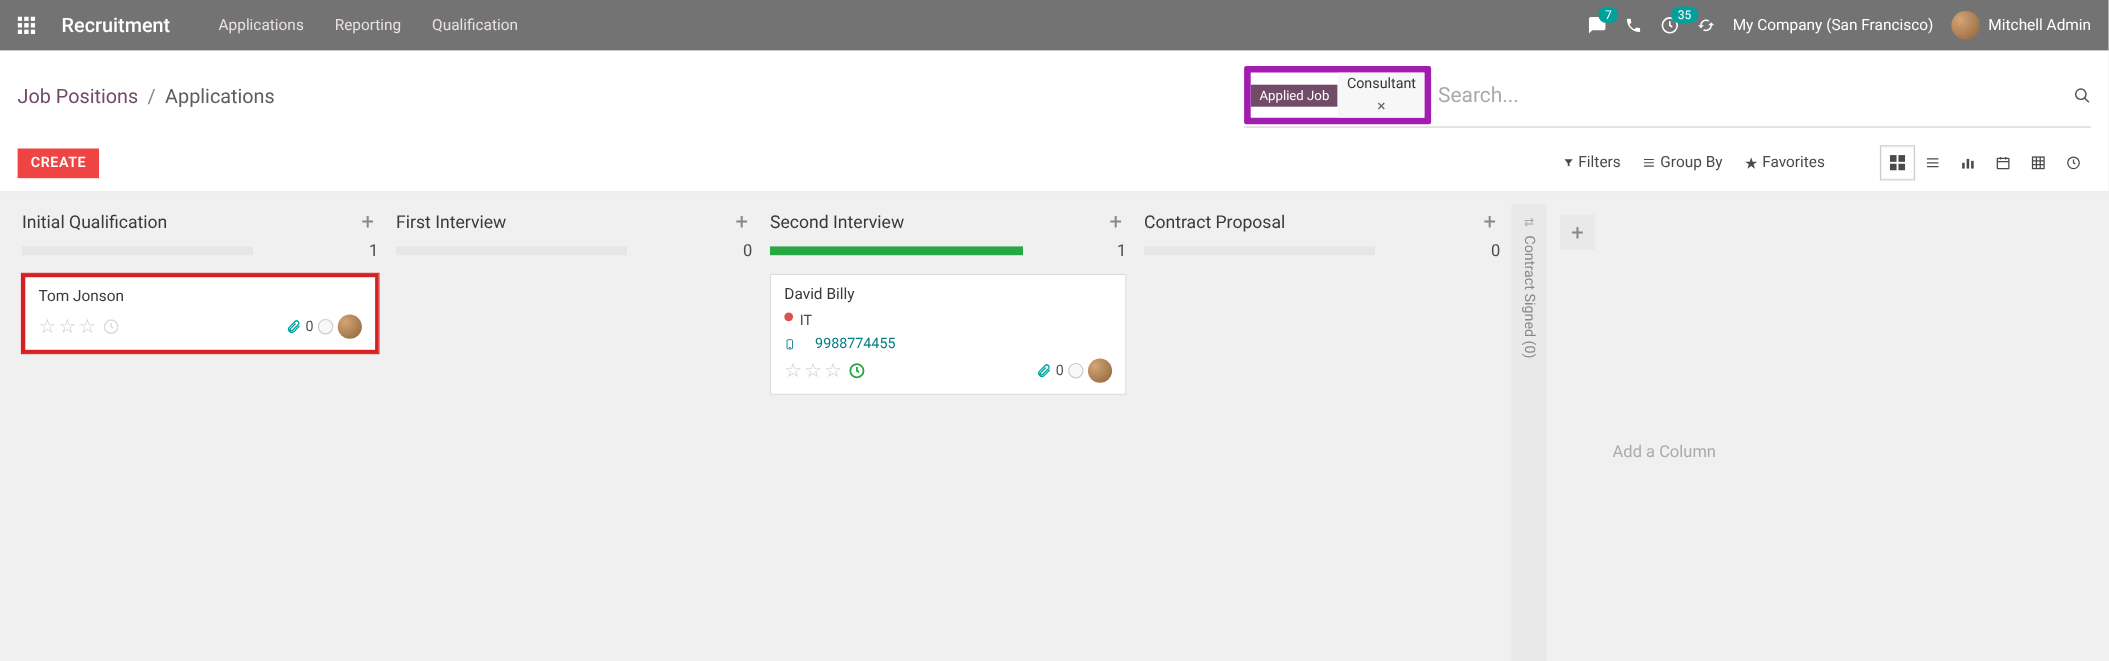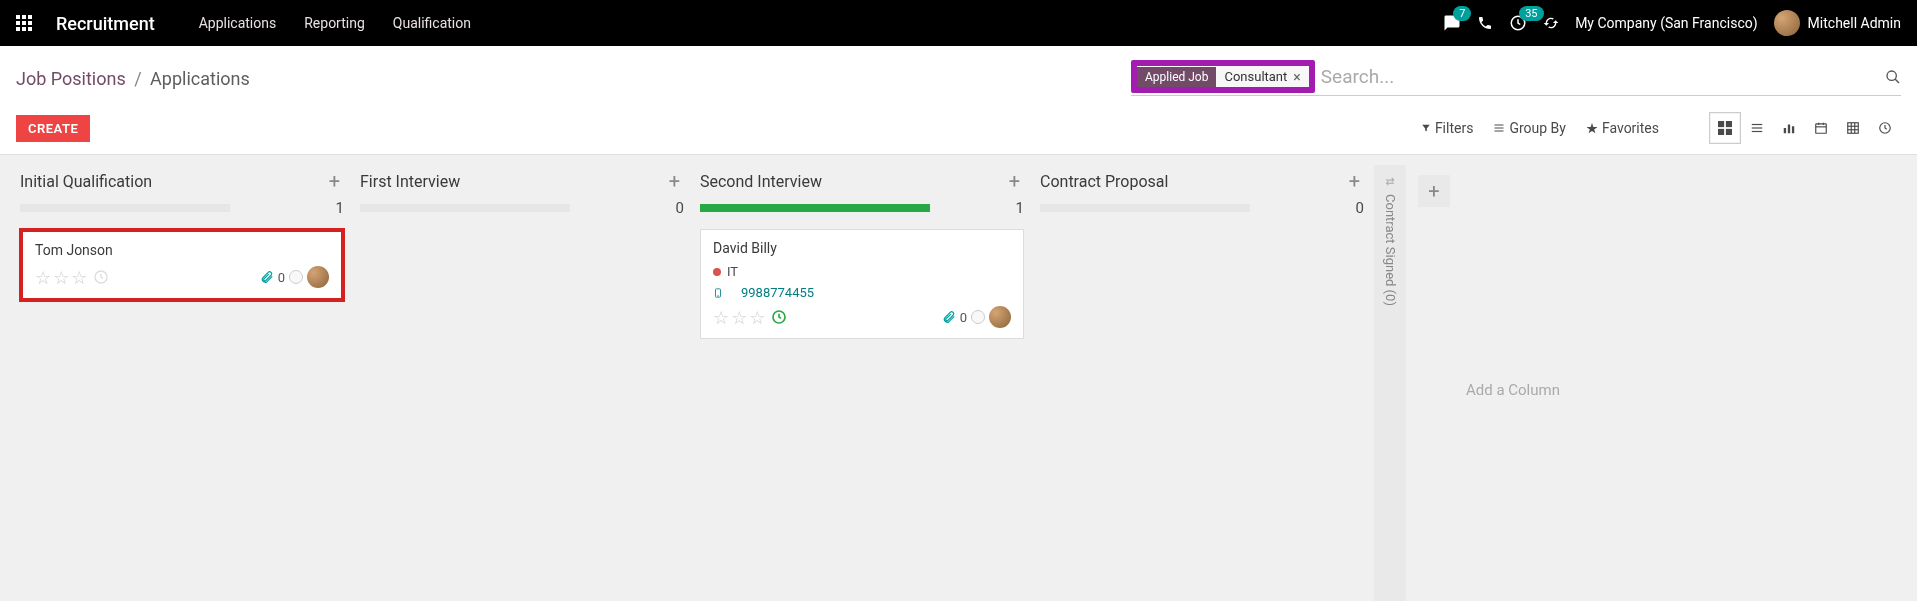--- a/index.html
+++ b/index.html
@@ -1,19 +1,19 @@
 <!DOCTYPE html>
 <html><head>
 <meta charset="utf-8">
 <style>
 * { margin: 0; padding: 0; box-sizing: border-box; font-family: -apple-system, BlinkMacSystemFont, "Segoe UI", Roboto, Helvetica, Arial, sans-serif; }
 body { background: #f0f0f0; width: 1917px; height: 601px; overflow: hidden; }
 
 
-.navbar { background: #000000; height: 46px; display: flex; align-items: center; padding: 0 16px; color: #fff; }
+.navbar { background: #737373; height: 46px; display: flex; align-items: center; padding: 0 16px; color: #fff; }
 .navbar-left { display: flex; align-items: center; gap: 24px; }
 .apps-icon { display: flex; align-items: center; }
 .brand { font-size: 18px; font-weight: 500; }
 .nav-links { display: flex; gap: 28px; margin-left: 20px; }
 .nav-link { font-size: 14px; color: #e8e0e5; cursor: pointer; }
 .navbar-right { margin-left: auto; display: flex; align-items: center; gap: 16px; }
 .nav-icon { color: #fff; position: relative; display: flex; align-items: center; }
 .badge { background: #00A09D; color: #fff; border-radius: 10px; font-size: 11px; padding: 1px 6px; position: absolute; top: -8px; left: 10px; }
 .company-name { font-size: 14px; }
 .user-section { display: flex; align-items: center; gap: 8px; }
@@ -22,21 +22,21 @@
 
 
 .control-panel { background: #fff; border-bottom: 1px solid #dee2e6; padding: 14px 16px 0 16px; }
 .cp-top { display: flex; align-items: center; }
 .breadcrumb { font-size: 18px; color: #5e5e5e; }
 .breadcrumb .link { color: #714B67; }
 .breadcrumb .sep { color: #888; margin: 0 4px; }
 .search-area { margin-left: auto; display: flex; align-items: center; border-bottom: 1px solid #ccc; padding-bottom: 2px; width: 770px; }
 .facet { display: flex; align-items: center; border: 6px solid #a21caf; border-radius: 2px; overflow: hidden; margin-right: 6px; }
 .facet-label { background: #714B67; color: #fff; font-size: 12px; padding: 3px 8px; }
-.facet-value { background: #f7f7f7; color: #333; font-size: 13px; padding: 3px 8px; display: flex; align-items: center; gap: 6px; }
+.facet-value { background: #f7f7f7; color: #333; font-size: 13px; padding: 3px 8px; display: flex; align-items: center; gap: 6px; flex-direction: column; }
 .facet-x { color: #666; font-size: 14px; cursor: pointer; line-height: 1; }
 .search-input { border: none; outline: none; font-size: 19px; color: #333; flex: 1; }
 .search-input::placeholder { color: #aaa; }
 .search-icon { color: #666; }
 
 .cp-bottom { display: flex; align-items: center; margin-top: 16px; padding-bottom: 10px; }
 .create-btn { background: #ef4444; color: #fff; border: none; padding: 6px 12px; font-size: 13px; font-weight: 600; letter-spacing: 0.5px; cursor: pointer; }
 .search-options { margin-left: auto; display: flex; gap: 20px; }
 .search-opt { display: flex; align-items: center; gap: 4px; font-size: 14px; color: #4a4a4a; cursor: pointer; }
 .view-switcher { margin-left: 50px; display: flex; align-items: center; }
@@ -51,21 +51,21 @@
 .col-title { font-size: 16px; color: #3a3a3a; flex: 1; }
 .col-plus { color: #888; font-size: 20px; cursor: pointer; padding: 0 4px; }
 .col-barrow { display: flex; align-items: center; gap: 8px; padding: 0 4px 6px 4px; }
 .col-bar { height: 8px; flex: 1; background: #e6e6e6; border-radius: 0; }
 .col-bar.green { background: #28a745; }
 .col-count { font-size: 15px; color: #4a4a4a; min-width: 16px; text-align: right; }
 
 .kanban-card { background: #fff; border: 1px solid #dcdcdc; padding: 10px 12px; margin: 6px 4px 0 4px; }
 .kanban-card.highlighted { border: 3px solid #d62122; box-shadow: 0 0 0 1px #d62122; }
 .card-name { font-size: 14px; color: #3a3a3a; margin-bottom: 8px; }
-.card-tagrow { display: flex; align-items: center; gap: 6px; margin-bottom: 6px; font-size: 13px; color: #4a4a4a; }
+.card-tagrow { display: flex; align-items: flex-start; gap: 6px; margin-bottom: 6px; font-size: 13px; color: #4a4a4a; }
 .dot-red { width: 8px; height: 8px; border-radius: 50%; background: #d9534f; display: inline-block; }
 .card-phone { color: #017e84; font-size: 13px; display: flex; align-items: center; gap: 18px; margin-bottom: 6px; }
 .card-footer { display: flex; align-items: center; justify-content: space-between; }
 .stars { display: flex; gap: 2px; align-items: center; }
 .star { color: #ccc; font-size: 18px; }
 .clock-faded { color: #ddd; margin-left: 4px; }
 .clock-active { color: #28a745; margin-left: 4px; }
 .card-right { display: flex; align-items: center; gap: 4px; }
 .clip { color: #00a09d; font-size: 14px; }
 .attach-count { color: #555; font-size: 13px; }

